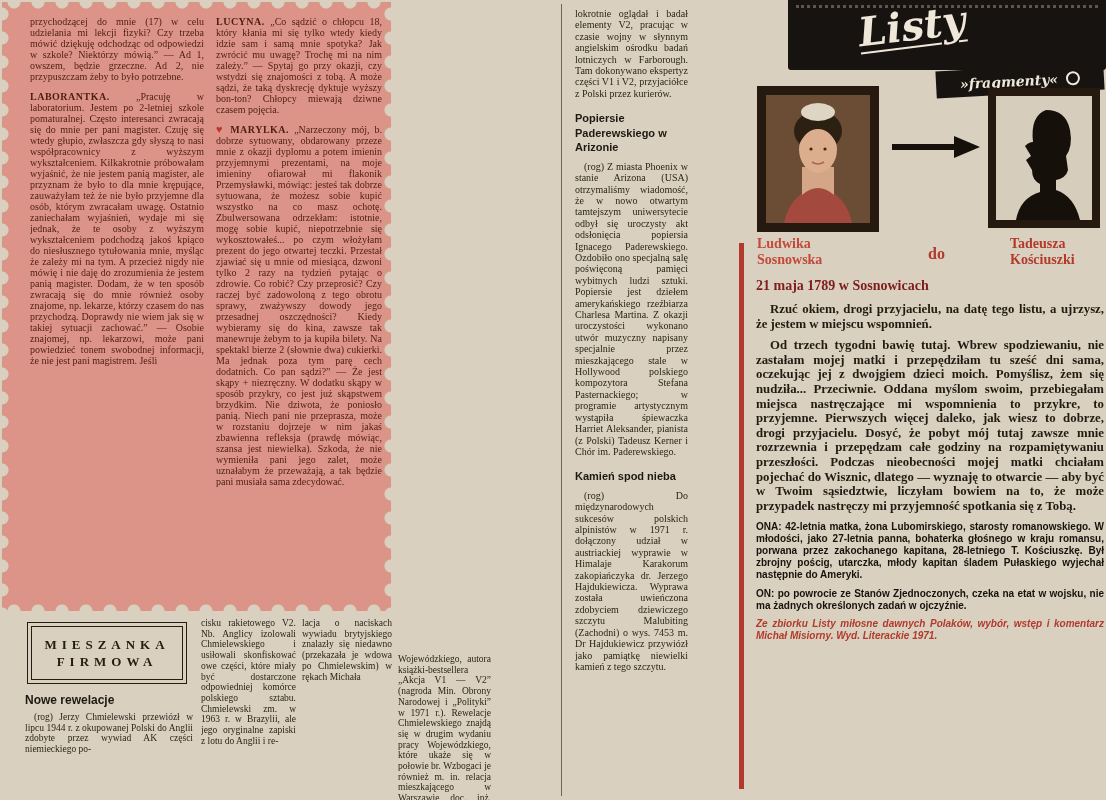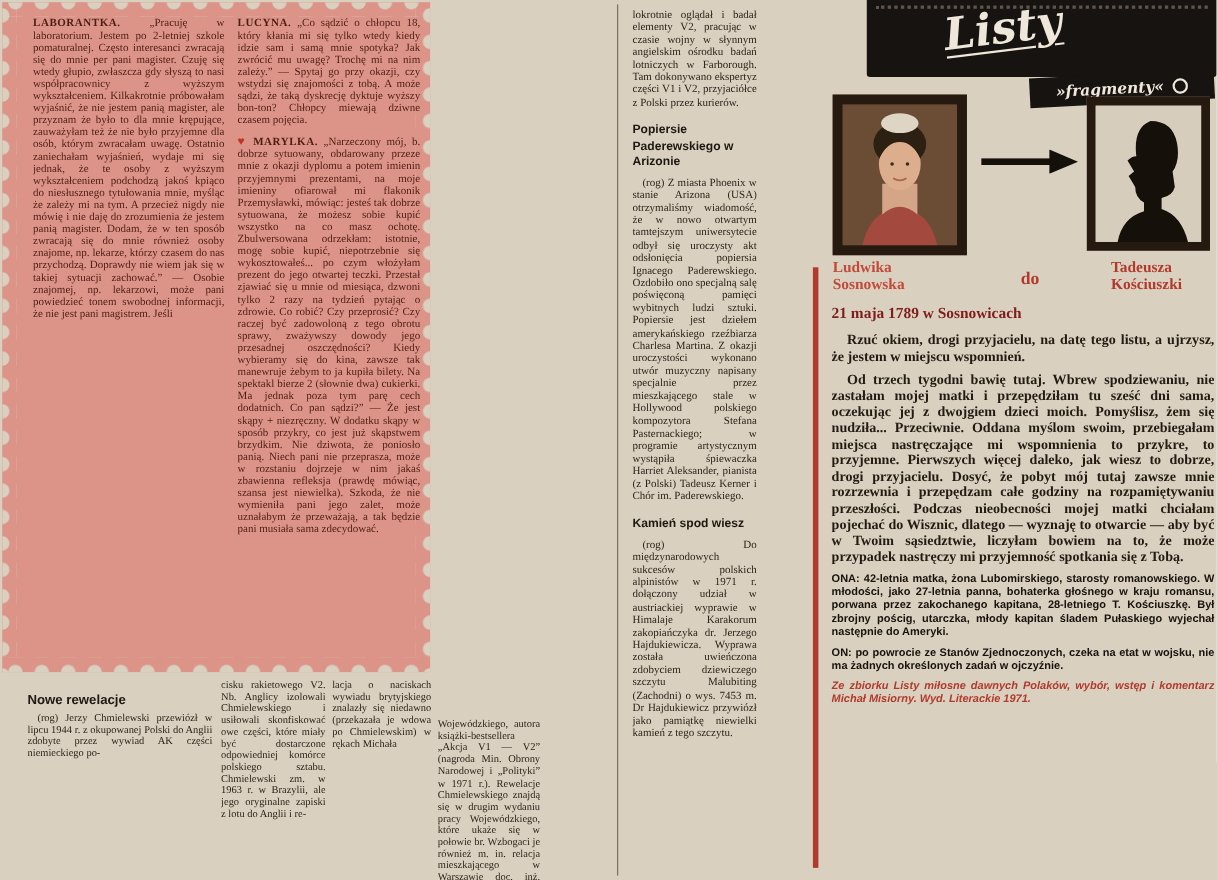--- a/index.html
+++ b/index.html
@@ -97,50 +97,55 @@
     font-size:10px; line-height:11.8px; text-align:justify; color:#b23a2c;
   }
 </style>
 </head>
 <body>
 
 <div class="page">
 
   <section class="advice-box">
     <div class="advice-col advice-col-1">
+      <p class="adv-p">przychodzącej do mnie (17) w celu udzielania mi lekcji fizyki? Czy trzeba mówić dziękuję odchodząc od odpowiedzi w szkole? Niektórzy mówią.” — Ad 1, owszem, będzie grzeczne. Ad 2, nie przypuszczam żeby to było potrzebne.</p>
       <p class="adv-p"><b class="adv-lead">LABORANTKA.</b> <span>„Pracuję w laboratorium. Jestem po 2-letniej szkole pomaturalnej. Często interesanci zwracają się do mnie per pani magister. Czuję się wtedy głupio, zwłaszcza gdy słyszą to nasi współpracownicy z wyższym wykształceniem. Kilkakrotnie próbowałam wyjaśnić, że nie jestem panią magister, ale przyznam że było to dla mnie krępujące, zauważyłam też że nie było przyjemne dla osób, którym zwracałam uwagę. Ostatnio zaniechałam wyjaśnień, wydaje mi się jednak, że te osoby z wyższym wykształceniem podchodzą jakoś kpiąco do niesłusznego tytułowania mnie, myśląc że zależy mi na tym. A przecież nigdy nie mówię i nie daję do zrozumienia że jestem panią magister. Dodam, że w ten sposób zwracają się do mnie również osoby znajome, np. lekarze, którzy czasem do nas przychodzą. Doprawdy nie wiem jak się w takiej sytuacji zachować.” — Osobie znajomej, np. lekarzowi, może pani powiedzieć tonem swobodnej informacji, że nie jest pani magistrem. Jeśli</span></p>
     </div>
     <div class="advice-col advice-col-2">
       <p class="adv-p"><b class="adv-lead">LUCYNA.</b> <span>„Co sądzić o chłopcu 18, który kłania mi się tylko wtedy kiedy idzie sam i samą mnie spotyka? Jak zwrócić mu uwagę? Trochę mi na nim zależy.” — Spytaj go przy okazji, czy wstydzi się znajomości z tobą. A może sądzi, że taką dyskrecję dyktuje wyższy bon-ton? Chłopcy miewają dziwne czasem pojęcia.</span></p>
       <p class="adv-p"><span class="heart">♥</span> <b class="adv-lead">MARYLKA.</b> <span>„Narzeczony mój, b. dobrze sytuowany, obdarowany przeze mnie z okazji dyplomu a potem imienin przyjemnymi prezentami, na moje imieniny ofiarował mi flakonik Przemysławki, mówiąc: jesteś tak dobrze sytuowana, że możesz sobie kupić wszystko na co masz ochotę. Zbulwersowana odrzekłam: istotnie, mogę sobie kupić, niepotrzebnie się wykosztowałeś... po czym włożyłam prezent do jego otwartej teczki. Przestał zjawiać się u mnie od miesiąca, dzwoni tylko 2 razy na tydzień pytając o zdrowie. Co robić? Czy przeprosić? Czy raczej być zadowoloną z tego obrotu sprawy, zważywszy dowody jego przesadnej oszczędności? Kiedy wybieramy się do kina, zawsze tak manewruje żebym to ja kupiła bilety. Na spektakl bierze 2 (słownie dwa) cukierki. Ma jednak poza tym parę cech dodatnich. Co pan sądzi?” — Że jest skąpy + niezręczny. W dodatku skąpy w sposób przykry, co jest już skąpstwem brzydkim. Nie dziwota, że poniosło panią. Niech pani nie przeprasza, może w rozstaniu dojrzeje w nim jakaś zbawienna refleksja (prawdę mówiąc, szansa jest niewielka). Szkoda, że nie wymieniła pani jego zalet, może uznałabym że przeważają, a tak będzie pani musiała sama zdecydować.</span></p>
     </div>
   </section>
 
   <div class="bcol bcol-1">
+    <div class="mieszanka-box">
+      <div class="mieszanka-line">MIESZANKA</div>
+      <div class="mieszanka-line">FIRMOWA</div>
+    </div>
     <h4 class="news-head">Nowe rewelacje</h4>
     <p class="news-p indent">(rog) Jerzy Chmielewski przewiózł w lipcu 1944 r. z okupowanej Polski do Anglii zdobyte przez wywiad AK części niemieckiego po-</p>
   </div>
   <div class="bcol bcol-2">
     <p class="news-p">cisku rakietowego V2. Nb. Anglicy izolowali Chmielewskiego i usiłowali skonfiskować owe części, które miały być dostarczone odpowiedniej komórce polskiego sztabu. Chmielewski zm. w 1963 r. w Brazylii, ale jego oryginalne zapiski z lotu do Anglii i re-</p>
   </div>
   <div class="bcol bcol-3">
     <p class="news-p">lacja o naciskach wywiadu brytyjskiego znalazły się niedawno (przekazała je wdowa po Chmielewskim) w rękach Michała</p>
   </div>
   <div class="bcol bcol-4">
     <p class="news-p">Wojewódzkiego, autora książki-bestsellera „Akcja V1 — V2” (nagroda Min. Obrony Narodowej i „Polityki” w 1971 r.). Rewelacje Chmielewskiego znajdą się w drugim wydaniu pracy Wojewódzkiego, które ukaże się w połowie br. Wzbogaci je również m. in. relacja mieszkającego w Warszawie doc. inż. Wiktora Narkiewicza, który jako jedyny Polak — fachowiec, wie-</p>
   </div>
 
   <div class="vrule"></div>
   <div class="red-rule"></div>
 
   <section class="mid-col">
     <p class="news-p">lokrotnie oglądał i badał elementy V2, pracując w czasie wojny w słynnym angielskim ośrodku badań lotniczych w Farborough. Tam dokonywano ekspertyz części V1 i V2, przyjaciółce z Polski przez kurierów.</p>
     <h4 class="news-head2">Popiersie Paderewskiego w Arizonie</h4>
     <p class="news-p indent">(rog) Z miasta Phoenix w stanie Arizona (USA) otrzymaliśmy wiadomość, że w nowo otwartym tamtejszym uniwersytecie odbył się uroczysty akt odsłonięcia popiersia Ignacego Paderewskiego. Ozdobiło ono specjalną salę poświęconą pamięci wybitnych ludzi sztuki. Popiersie jest dziełem amerykańskiego rzeźbiarza Charlesa Martina. Z okazji uroczystości wykonano utwór muzyczny napisany specjalnie przez mieszkającego stale w Hollywood polskiego kompozytora Stefana Pasternackiego; w programie artystycznym wystąpiła śpiewaczka Harriet Aleksander, pianista (z Polski) Tadeusz Kerner i Chór im. Paderewskiego.</p>
-    <h4 class="news-head2">Kamień spod wiesz</h4>
+    <h4 class="news-head2">Kamień spod nieba</h4>
     <p class="news-p indent">(rog) Do międzynarodowych sukcesów polskich alpinistów w 1971 r. dołączony udział w austriackiej wyprawie w Himalaje Karakorum zakopiańczyka dr. Jerzego Hajdukiewicza. Wyprawa została uwieńczona zdobyciem dziewiczego szczytu Malubiting (Zachodni) o wys. 7453 m. Dr Hajdukiewicz przywiózł jako pamiątkę niewielki kamień z tego szczytu.</p>
   </section>
 
   <section class="listy-banner">
     <span class="listy-script">Listy</span>
     <span class="frag-strip">
       <span class="frag-text">»fragmenty«</span>
       <span class="scroll-end"></span>
     </span>
   </section>

